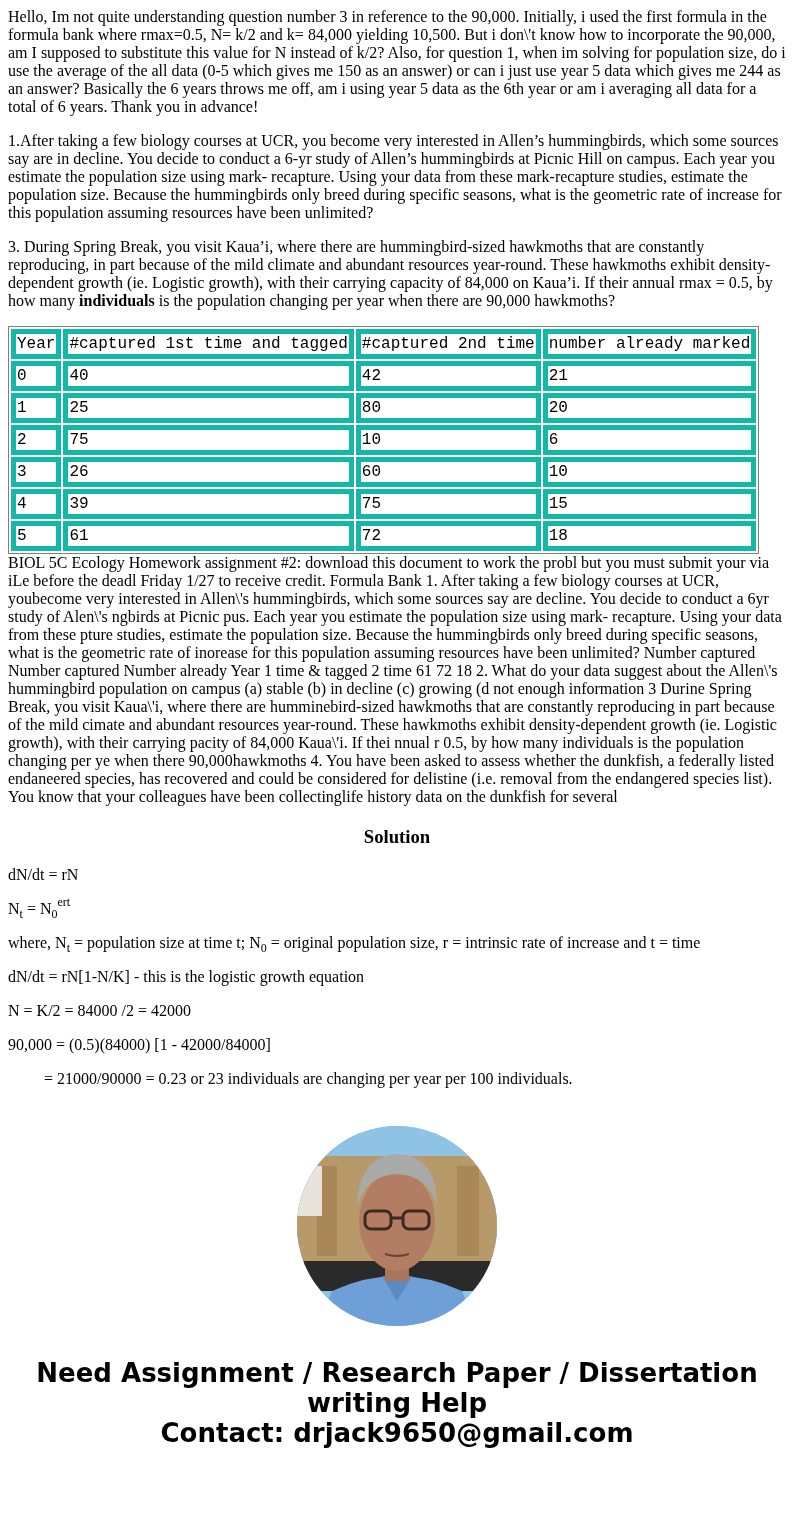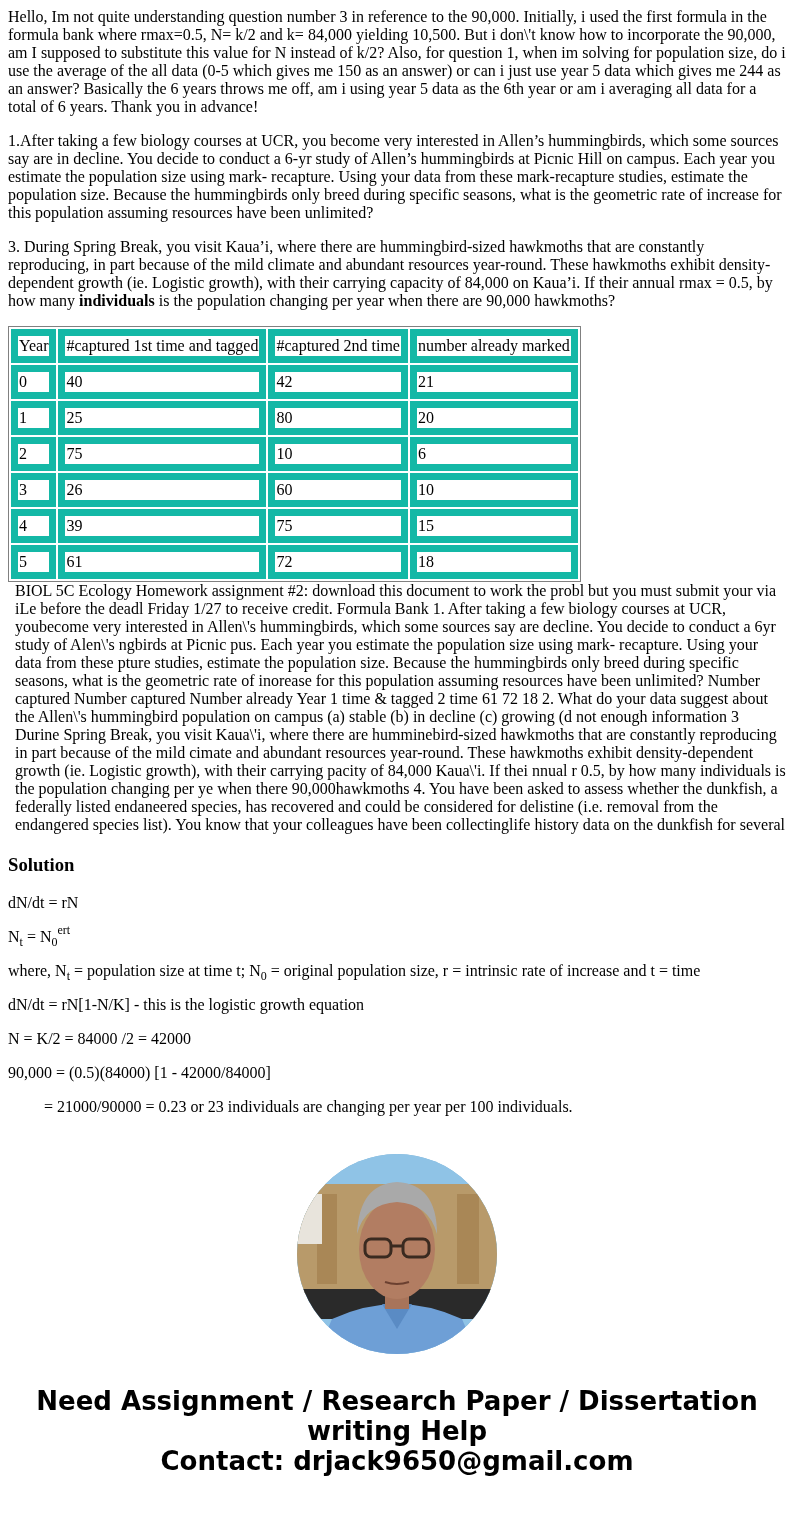--- a/index.html
+++ b/index.html
@@ -13,31 +13,33 @@
   .page { padding: 8px 8px 0 8px; }
   p { margin: 0 0 16px 0; }
   table.data {
     border: 1px solid #808080;
     border-spacing: 2px;
     border-collapse: separate;
     margin: 0;
     font-size: 16px;
   }
   table.data td {
-    border: 7px solid #14b8a6;
+    border: 5px solid #14b8a6;
     padding: 1px 1px;
     line-height: 18px;
     vertical-align: top;
+    font-family: Liberation Mono, monospace;
   }
-  .ocr-text { margin: 0 0 16px 7px; }
+  .ocr-text { margin: 0 0 16px 0; }
   h3.solution-heading {
     font-size: 18.7px;
     font-weight: bold;
     margin: 20px 0 18px 0;
     line-height: 22px;
+    text-align: center;
   }
   .sub { font-size: 12px; vertical-align: -4px; line-height: 0; }
   .sup { font-size: 12px; vertical-align: 8px; line-height: 0; }
   .indent { padding-left: 36px; }
   .avatar-wrap {
     display: flex; justify-content: center;
     margin-top: 38px;
   }
   .avatar {
     width: 200px; height: 200px; border-radius: 50%;

